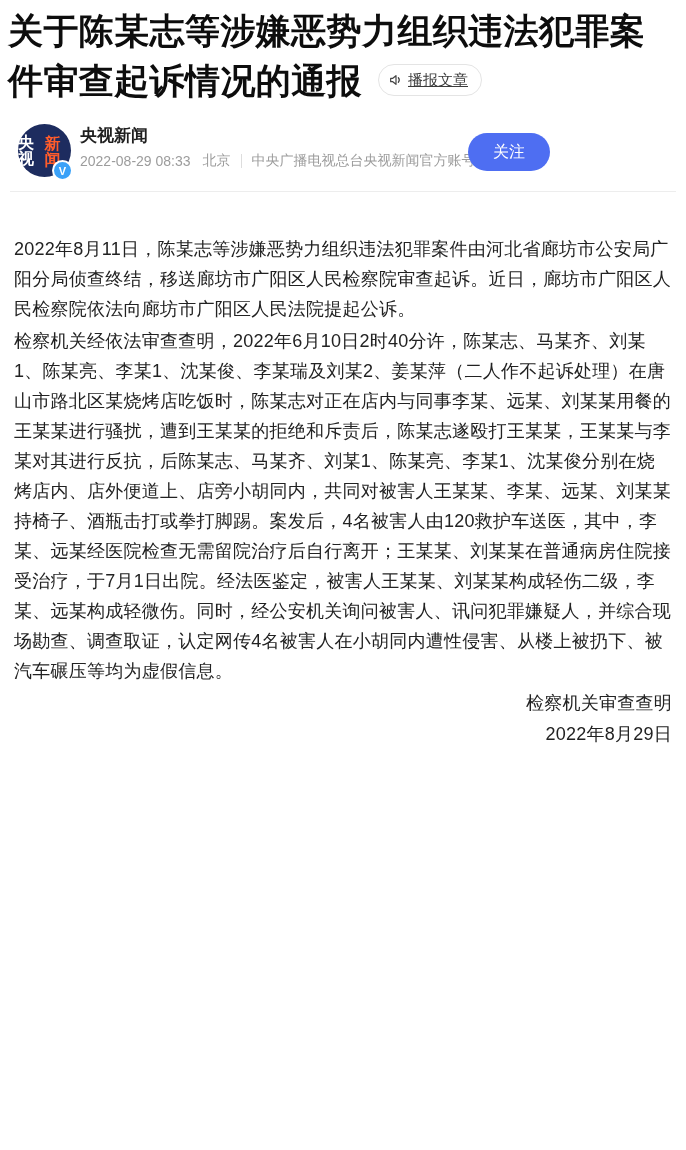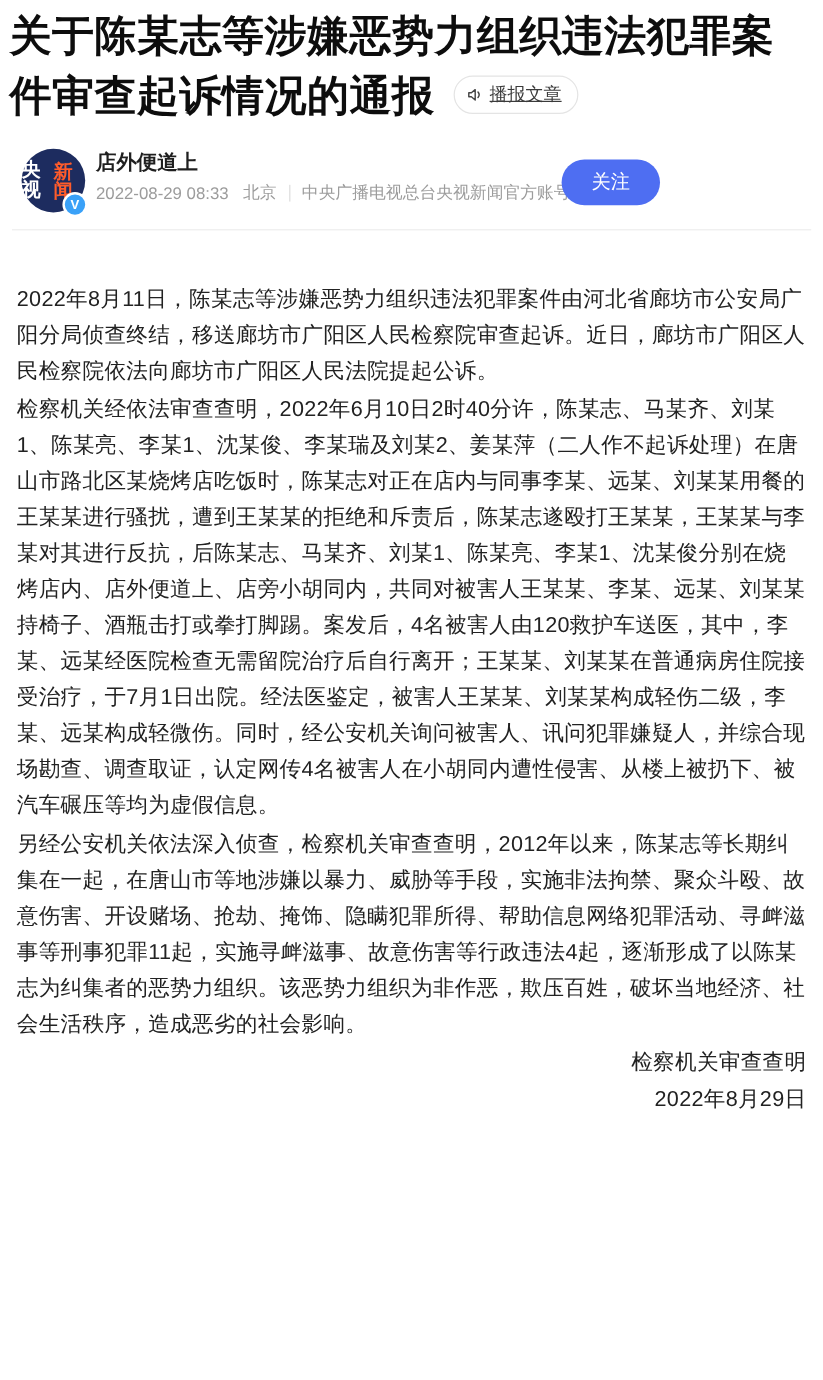--- a/index.html
+++ b/index.html
@@ -63,36 +63,35 @@
         </span>
         <span>播报文章</span>
       </span></h1>
 
   <div class="author-row">
     <div class="avatar">
       <span class="l1">央视</span>
       <span class="l2">新闻</span>
     </div>
     <div class="v-badge">V</div>
-    <div class="author-name">店外便道上</div>
+    <div class="author-name">央视新闻</div>
     <div class="author-meta">
       <span>2022-08-29 08:33</span>
       <span class="gap"></span>
       <span>北京</span>
       <span class="sep"></span>
       <span>中央广播电视总台央视新闻官方账号</span>
     </div>
     <button class="follow-btn">关注</button>
   </div>
 
   <div class="divider"></div>
 
   <div class="body-text">
     <p>2022年8月11日，陈某志等涉嫌恶势力组织违法犯罪案件由河北省廊坊市公安局广阳分局侦查终结，移送廊坊市广阳区人民检察院审查起诉。近日，廊坊市广阳区人民检察院依法向廊坊市广阳区人民法院提起公诉。</p>
     <p>检察机关经依法审查查明，2022年6月10日2时40分许，陈某志、马某齐、刘某1、陈某亮、李某1、沈某俊、李某瑞及刘某2、姜某萍（二人作不起诉处理）在唐山市路北区某烧烤店吃饭时，陈某志对正在店内与同事李某、远某、刘某某用餐的王某某进行骚扰，遭到王某某的拒绝和斥责后，陈某志遂殴打王某某，王某某与李某对其进行反抗，后陈某志、马某齐、刘某1、陈某亮、李某1、沈某俊分别在烧烤店内、店外便道上、店旁小胡同内，共同对被害人王某某、李某、远某、刘某某持椅子、酒瓶击打或拳打脚踢。案发后，4名被害人由120救护车送医，其中，李某、远某经医院检查无需留院治疗后自行离开；王某某、刘某某在普通病房住院接受治疗，于7月1日出院。经法医鉴定，被害人王某某、刘某某构成轻伤二级，李某、远某构成轻微伤。同时，经公安机关询问被害人、讯问犯罪嫌疑人，并综合现场勘查、调查取证，认定网传4名被害人在小胡同内遭性侵害、从楼上被扔下、被汽车碾压等均为虚假信息。</p>
-    <p>另经公安机关依法深入侦查，检察机关审查查明，2012年以来，陈某志等长期纠集在一起，在唐山市等地涉嫌以暴力、威胁等手段，实施非法拘禁、聚众斗殴、故意伤害、开设赌场、抢劫、掩饰、隐瞒犯罪所得、帮助信息网络犯罪活动、寻衅滋事等刑事犯罪11起，实施寻衅滋事、故意伤害等行政违法4起，逐渐形成了以陈某志为纠集者的恶势力组织。该恶势力组织为非作恶，欺压百姓，破坏当地经济、社会生活秩序，造成恶劣的社会影响。</p>
     <div class="signature">
       <p>检察机关审查查明</p>
       <p>2022年8月29日</p>
     </div>
   </div>
 
 </div>
 
 </body></html>

